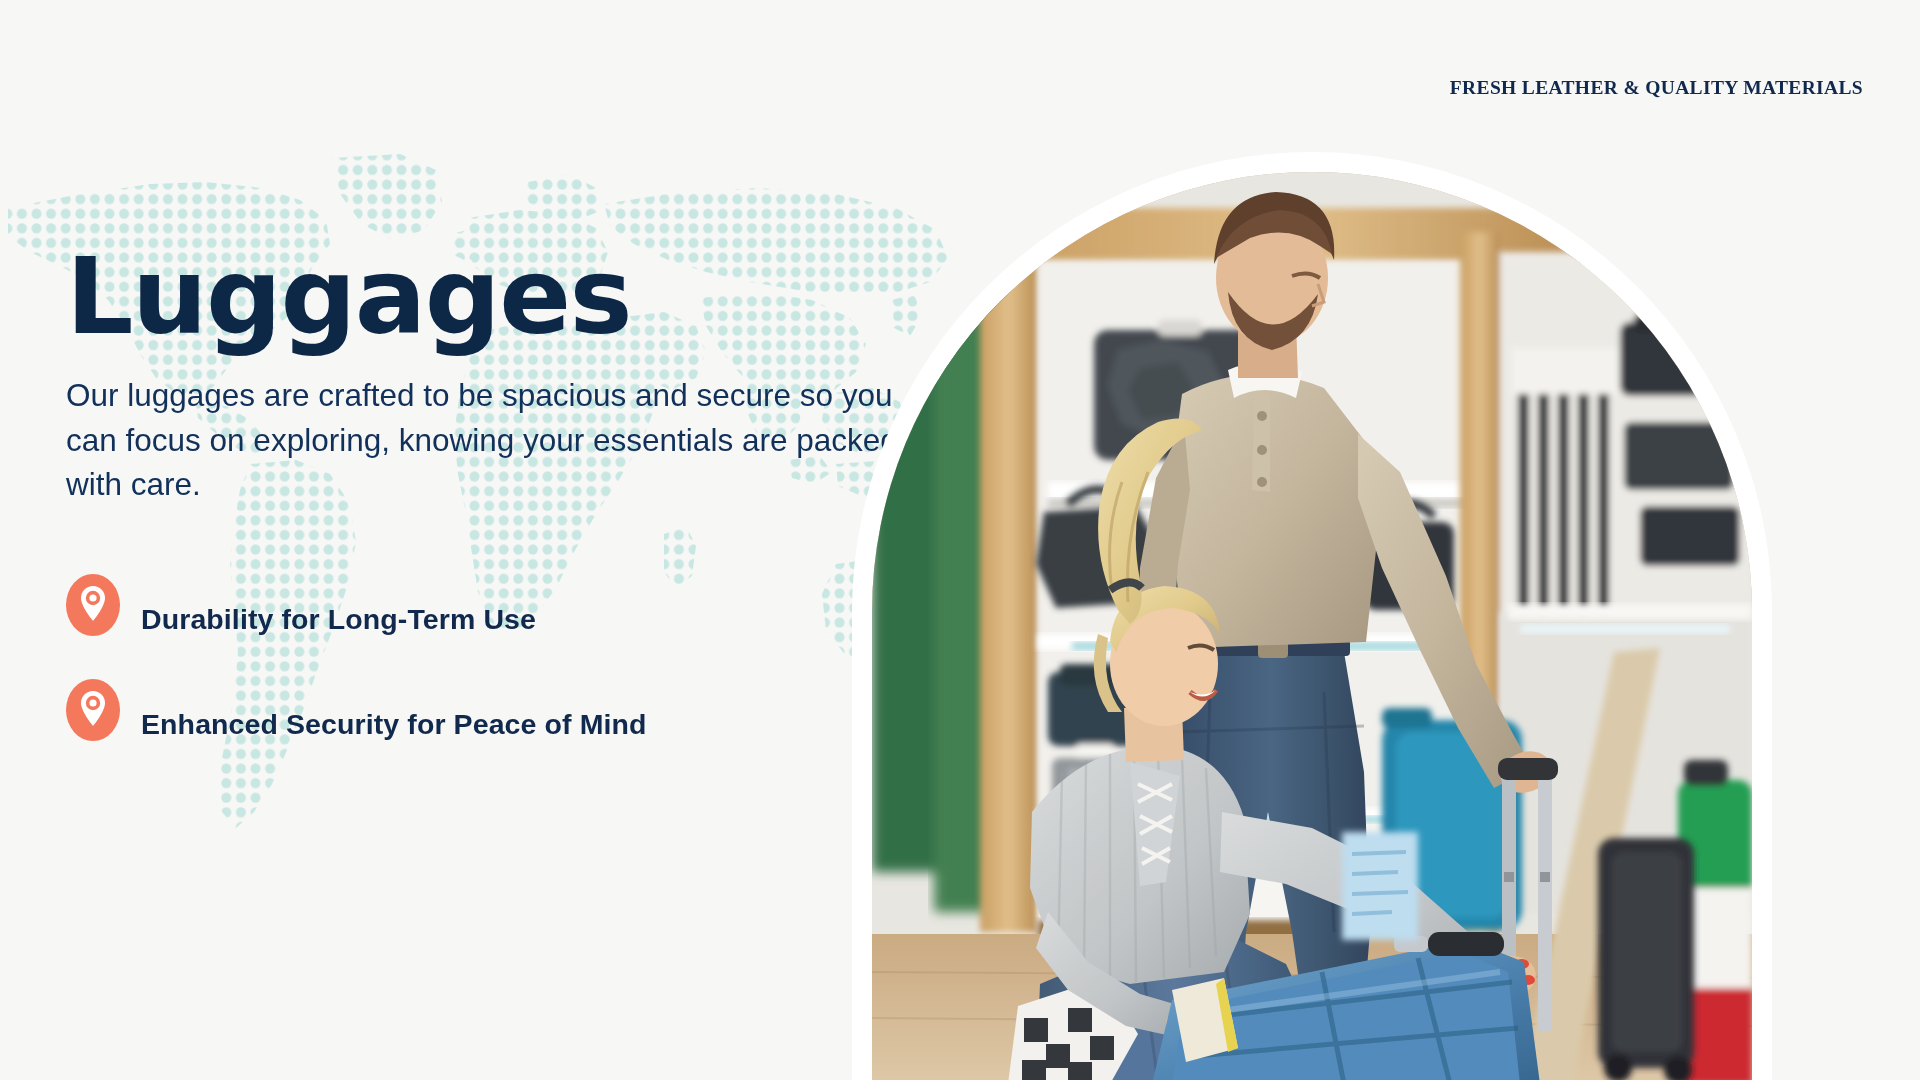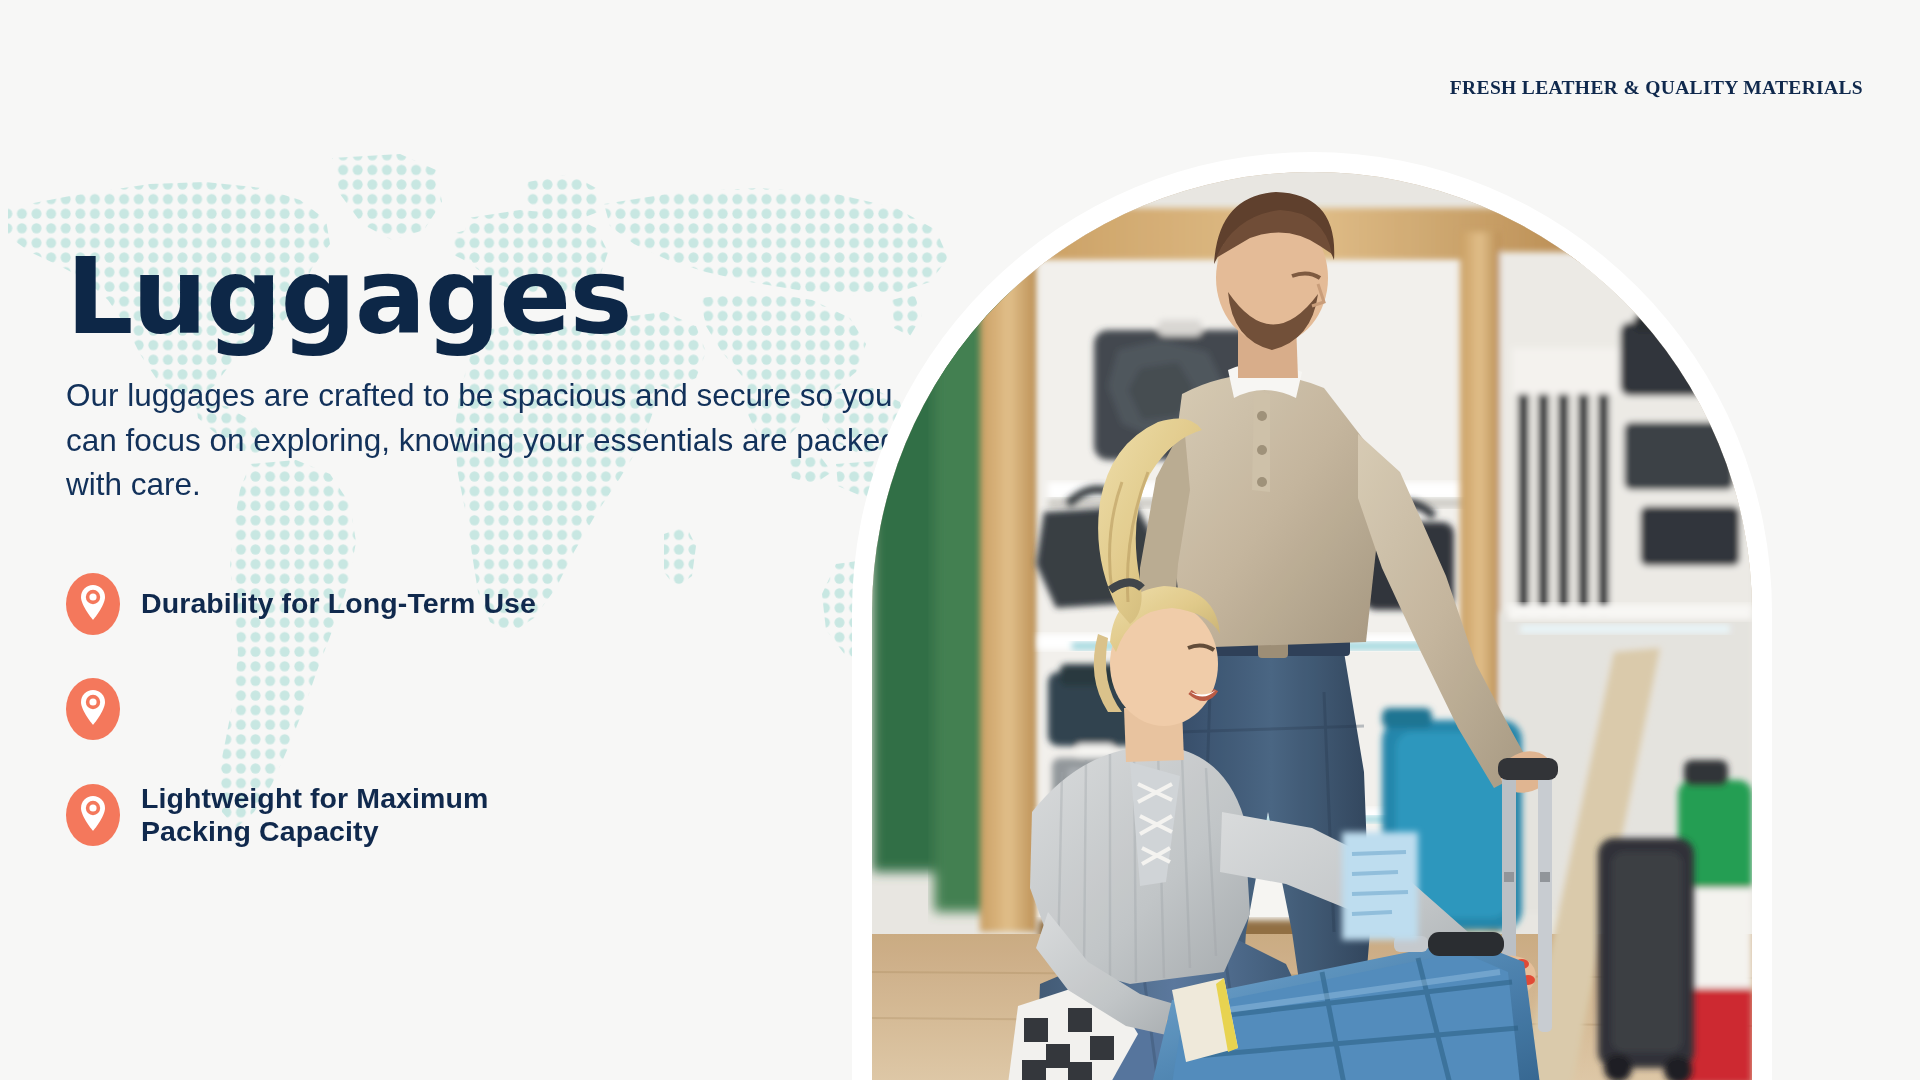--- a/index.html
+++ b/index.html
@@ -82,21 +82,21 @@
     position: absolute;
     left: 66px;
     top: 572px;
     width: 830px;
     list-style: none;
     margin: 0;
     padding: 0;
   }
   .feature-item {
     display: flex;
-    align-items: center;
+    align-items: flex-end;
     min-height: 64px;
     margin-bottom: 41px;
   }
   .feature-item:last-child { margin-bottom: 0; }
 
   .pin-badge {
     flex: 0 0 auto;
     width: 54px;
     height: 62px;
     margin-right: 21px;
@@ -238,34 +238,23 @@
 
     <li class="feature-item">
       <span class="pin-badge">
         <svg width="54" height="62" viewBox="0 0 54 62" xmlns="http://www.w3.org/2000/svg">
           <ellipse cx="27" cy="31" rx="27" ry="31" fill="#f4785c"></ellipse>
           <path d="M27 12 C20.4 12 15 17.3 15 24 C15 32.6 27 47 27 47 C27 47 39 32.6 39 24 C39 17.3 33.6 12 27 12 Z" fill="#ffffff"></path>
           <circle cx="27" cy="24" r="7.2" fill="#f4785c"></circle>
           <circle cx="27" cy="24" r="3.6" fill="#ffffff"></circle>
         </svg>
       </span>
+      <span class="feature-label">Enhanced Security for Peace of Mind</span>
     </li>
 
-    <li class="feature-item">
-      <span class="pin-badge">
-        <svg width="54" height="62" viewBox="0 0 54 62" xmlns="http://www.w3.org/2000/svg">
-          <ellipse cx="27" cy="31" rx="27" ry="31" fill="#f4785c"></ellipse>
-          <path d="M27 12 C20.4 12 15 17.3 15 24 C15 32.6 27 47 27 47 C27 47 39 32.6 39 24 C39 17.3 33.6 12 27 12 Z" fill="#ffffff"></path>
-          <circle cx="27" cy="24" r="7.2" fill="#f4785c"></circle>
-          <circle cx="27" cy="24" r="3.6" fill="#ffffff"></circle>
-        </svg>
-      </span>
-      <span class="feature-label" style="white-space: pre-line;">Lightweight for Maximum
-Packing Capacity</span>
-    </li>
   </ul>
 
   <div id="photo-frame">
     <div id="photo-clip">
       <div id="photo-art">
         <svg width="880" height="912" viewBox="0 0 880 912" xmlns="http://www.w3.org/2000/svg">
           <defs>
             <linearGradient id="floorG" x1="0" y1="0" x2="0" y2="1">
               <stop offset="0" stop-color="#c9a87e"></stop>
               <stop offset="1" stop-color="#ddc6a4"></stop>

